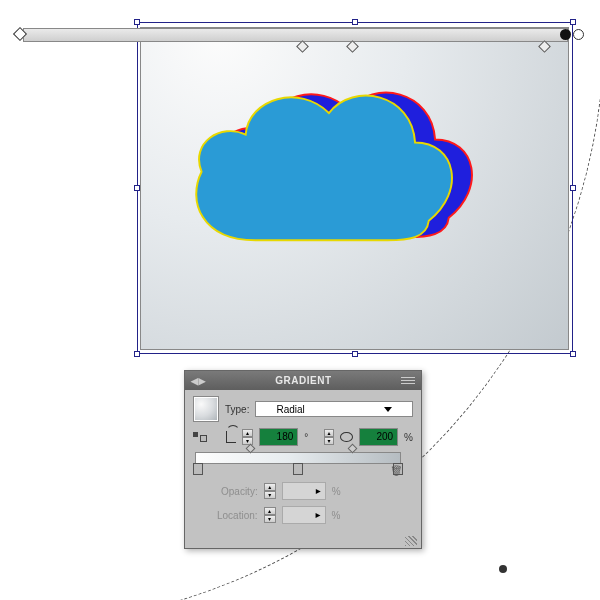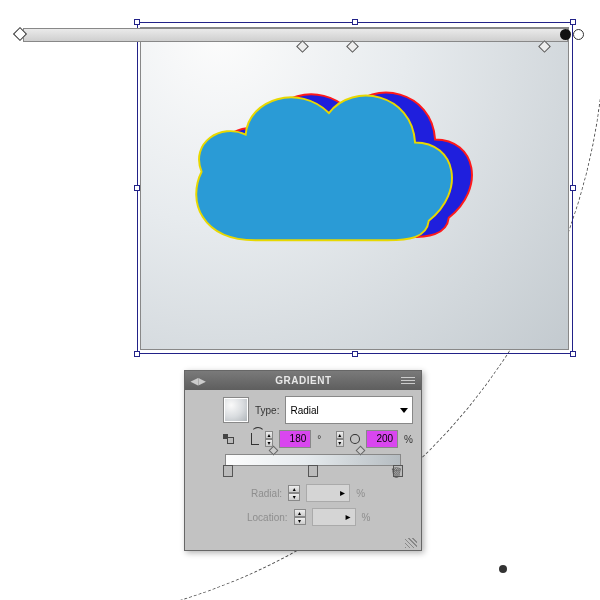--- a/index.html
+++ b/index.html
@@ -30,29 +30,29 @@
 
 .cloud { position: absolute; }
 .cloud svg { display: block; }
 
 
 .panel { position: absolute; left: 184px; top: 370px; width: 238px; background: #c2c2c2; border: 1px solid #666; box-shadow: 2px 2px 6px rgba(0,0,0,.3); color: #000; }
 .panel-title { background: linear-gradient(#7a7a7a,#5e5e5e); color: #e8e8e8; font-size: 10px; font-weight: bold; padding: 4px 6px; display: flex; align-items: center; justify-content: space-between; letter-spacing: .5px; }
 .panel-title .menu-icon { width: 14px; display: flex; flex-direction: column; gap: 2px; }
 .panel-title .menu-icon span { height: 1px; background: #ccc; display: block; }
 .panel-title .collapse { font-size: 9px; color: #ccc; }
-.panel-body { padding: 6px 8px 10px; margin-left: 30px; }
+.panel-body { padding: 6px 8px 10px; }
 .row { display: flex; align-items: center; gap: 6px; margin-bottom: 6px; }
 .row.gap-top { margin-top: 2px; }
 .swatch { width: 26px; height: 26px; border: 1px solid #888; background: radial-gradient(circle at 30% 30%, #fafafa 0%, #d9dcdf 50%, #aab0b5 100%); box-shadow: inset 0 0 0 1px #fff; }
 .lbl { font-size: 10px; color: #333; }
 .lbl.disabled { color: #8e8e8e; }
-.select { flex: 1; height: 28px; background: #fff; border: 1px solid #888; display: flex; align-items: center; padding: 0 4px; justify-content: space-between; }
+.select { flex: 1; height: 16px; background: #fff; border: 1px solid #888; display: flex; align-items: center; padding: 0 20px; justify-content: space-between; }
 .select .arrow { width: 0; height: 0; border-left: 4px solid transparent; border-right: 4px solid transparent; border-top: 5px solid #000; }
-.numfield { width: 44px; height: 18px; background: #d946ef; border: 1px solid #888; text-align: right; padding: 0 4px; font-size: 10px; line-height: 16px; }
+.numfield { width: 44px; height: 18px; background: #15803d; border: 1px solid #888; text-align: right; padding: 0 4px; font-size: 10px; line-height: 16px; }
 .numfield.disabled { background: #d5d5d5; border-color: #aaa; }
 .spinner { width: 12px; display: flex; flex-direction: column; }
 .spinner .up, .spinner .dn { height: 8px; border: 1px solid #888; background: linear-gradient(#eee,#ccc); font-size: 6px; text-align: center; line-height: 6px; }
 .grad-ramp { height: 12px; background: linear-gradient(to right, #fdfdfd 0%, #e7ecef 45%, #b5bcc1 100%); border: 1px solid #888; margin: 2px 12px 0 2px; position: relative; }
 .ramp-stop { position: absolute; bottom: -12px; width: 10px; height: 12px; background: #bbb; border: 1px solid #555; }
 .ramp-stop.a { left: -3px; } .ramp-stop.b { left: 50%; margin-left: -5px; } .ramp-stop.c { right: -3px; }
 .ramp-dmnd { position: absolute; top: -8px; width: 7px; height: 7px; background: #ccc; border: 1px solid #666; transform: rotate(45deg); }
 .ramp-dmnd.da { left: 25%; } .ramp-dmnd.db { left: 75%; }
 .trash { position: absolute; right: -2px; bottom: -14px; width: 12px; height: 12px; }
 .trash::before { content: "🗑"; font-size: 10px; color: #555; }
@@ -151,21 +151,21 @@
         <div class="ramp-dmnd db"></div>
         <div class="ramp-stop a"></div>
         <div class="ramp-stop b"></div>
         <div class="ramp-stop c"></div>
         <div class="trash"></div>
       </div>
     </div>
 
     <div class="row">
       <span style="width:22px"></span>
-      <span class="lbl disabled">Radial:</span>
+      <span class="lbl disabled">Opacity:</span>
       <div class="spinner">
           <div class="up">▴</div>
           <div class="dn">▾</div>
         </div>
       <div class="numfield disabled">&nbsp;▸</div>
       <span class="lbl disabled">%</span>
     </div>
 
     <div class="row" style="margin-bottom:2px">
       <span style="width:18px"></span>

